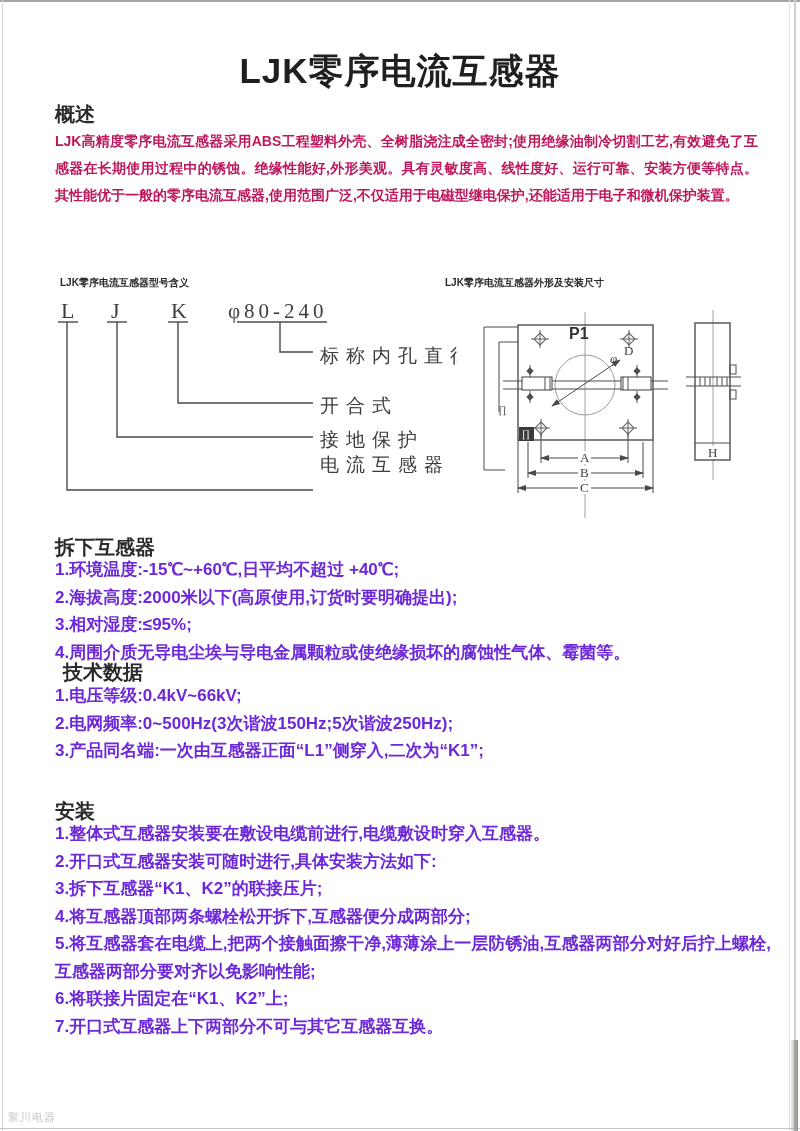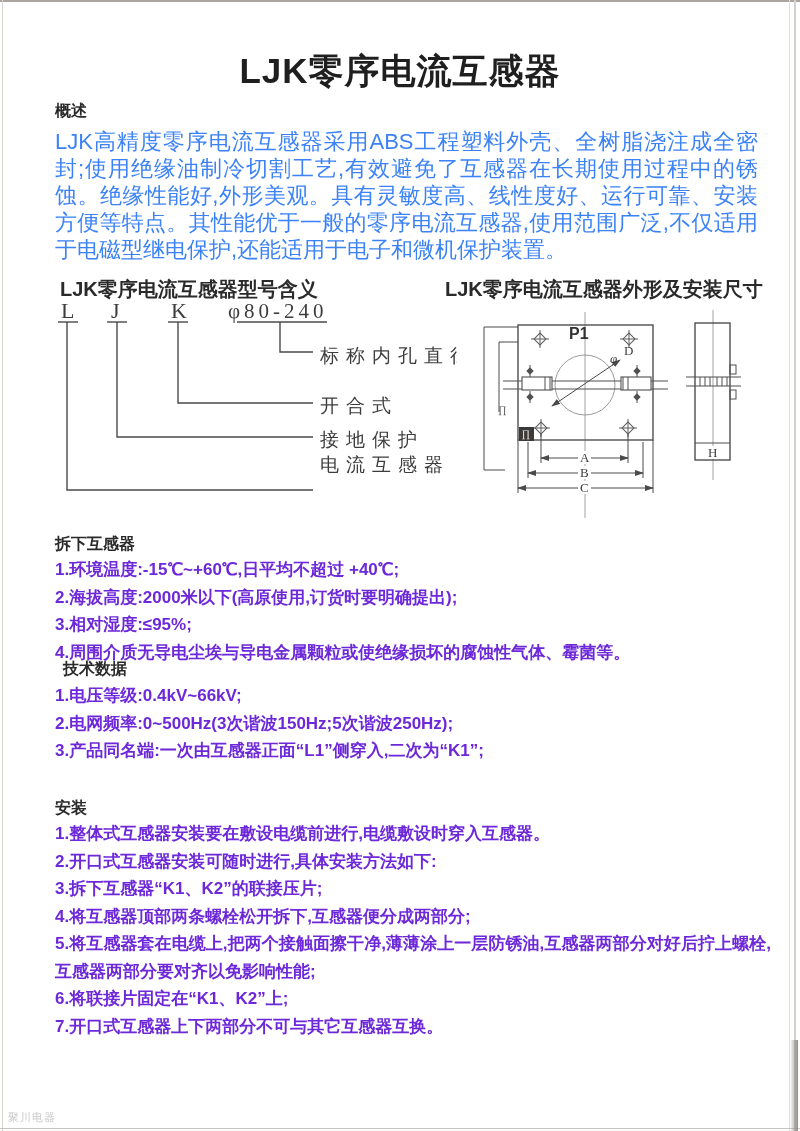--- a/index.html
+++ b/index.html
@@ -7,29 +7,29 @@
     position:relative;width:800px;height:1131px;background:#fff;overflow:hidden;
     font-family:"Liberation Sans",sans-serif;color:#2e2e2e;
   }
   
   .edge{position:absolute;pointer-events:none;}
   
   .doc-title{
     position:absolute;top:48px;left:0;width:800px;text-align:center;
     font-size:35px;font-weight:700;letter-spacing:1px;color:#1f1f1f;
   }
-  .sec-head{position:absolute;left:55px;font-size:16px;font-weight:700;color:#2a2a2a;}
+  .sec-head{position:absolute;left:55px;font-size:20px;font-weight:700;color:#2a2a2a;}
   .para{
-    position:absolute;left:55px;width:703px;font-size:22px;font-weight:400;
-    line-height:27px;text-align:justify;color:#3b82f6;
+    position:absolute;left:55px;width:703px;font-size:14px;font-weight:700;
+    line-height:27px;text-align:justify;color:#be185d;
   }
   .list{position:absolute;left:55px;width:716px;font-size:17px;font-weight:700;color:#6d28d9;}
   .list .li{line-height:27.5px;text-align:justify;}
   
-  .diag-title{position:absolute;font-size:20px;font-weight:700;color:#2a2a2a;}
+  .diag-title{position:absolute;font-size:10px;font-weight:700;color:#2a2a2a;}
   .dlabel{position:absolute;font-family:"Liberation Serif","DejaVu Serif",serif;color:#3d3d3d;}
   .code-letter{font-size:22px;}
   .leader-label{font-size:19px;letter-spacing:7px;white-space:nowrap;}
   .dim-label{font-size:13px;background:#fff;padding:0 2px;line-height:13px;}
   svg{position:absolute;left:0;top:0;}
   .watermark{
     position:absolute;left:8px;top:1110px;font-size:11px;color:#9b9b9b;opacity:.55;
     letter-spacing:1px;
   }
 </style>

